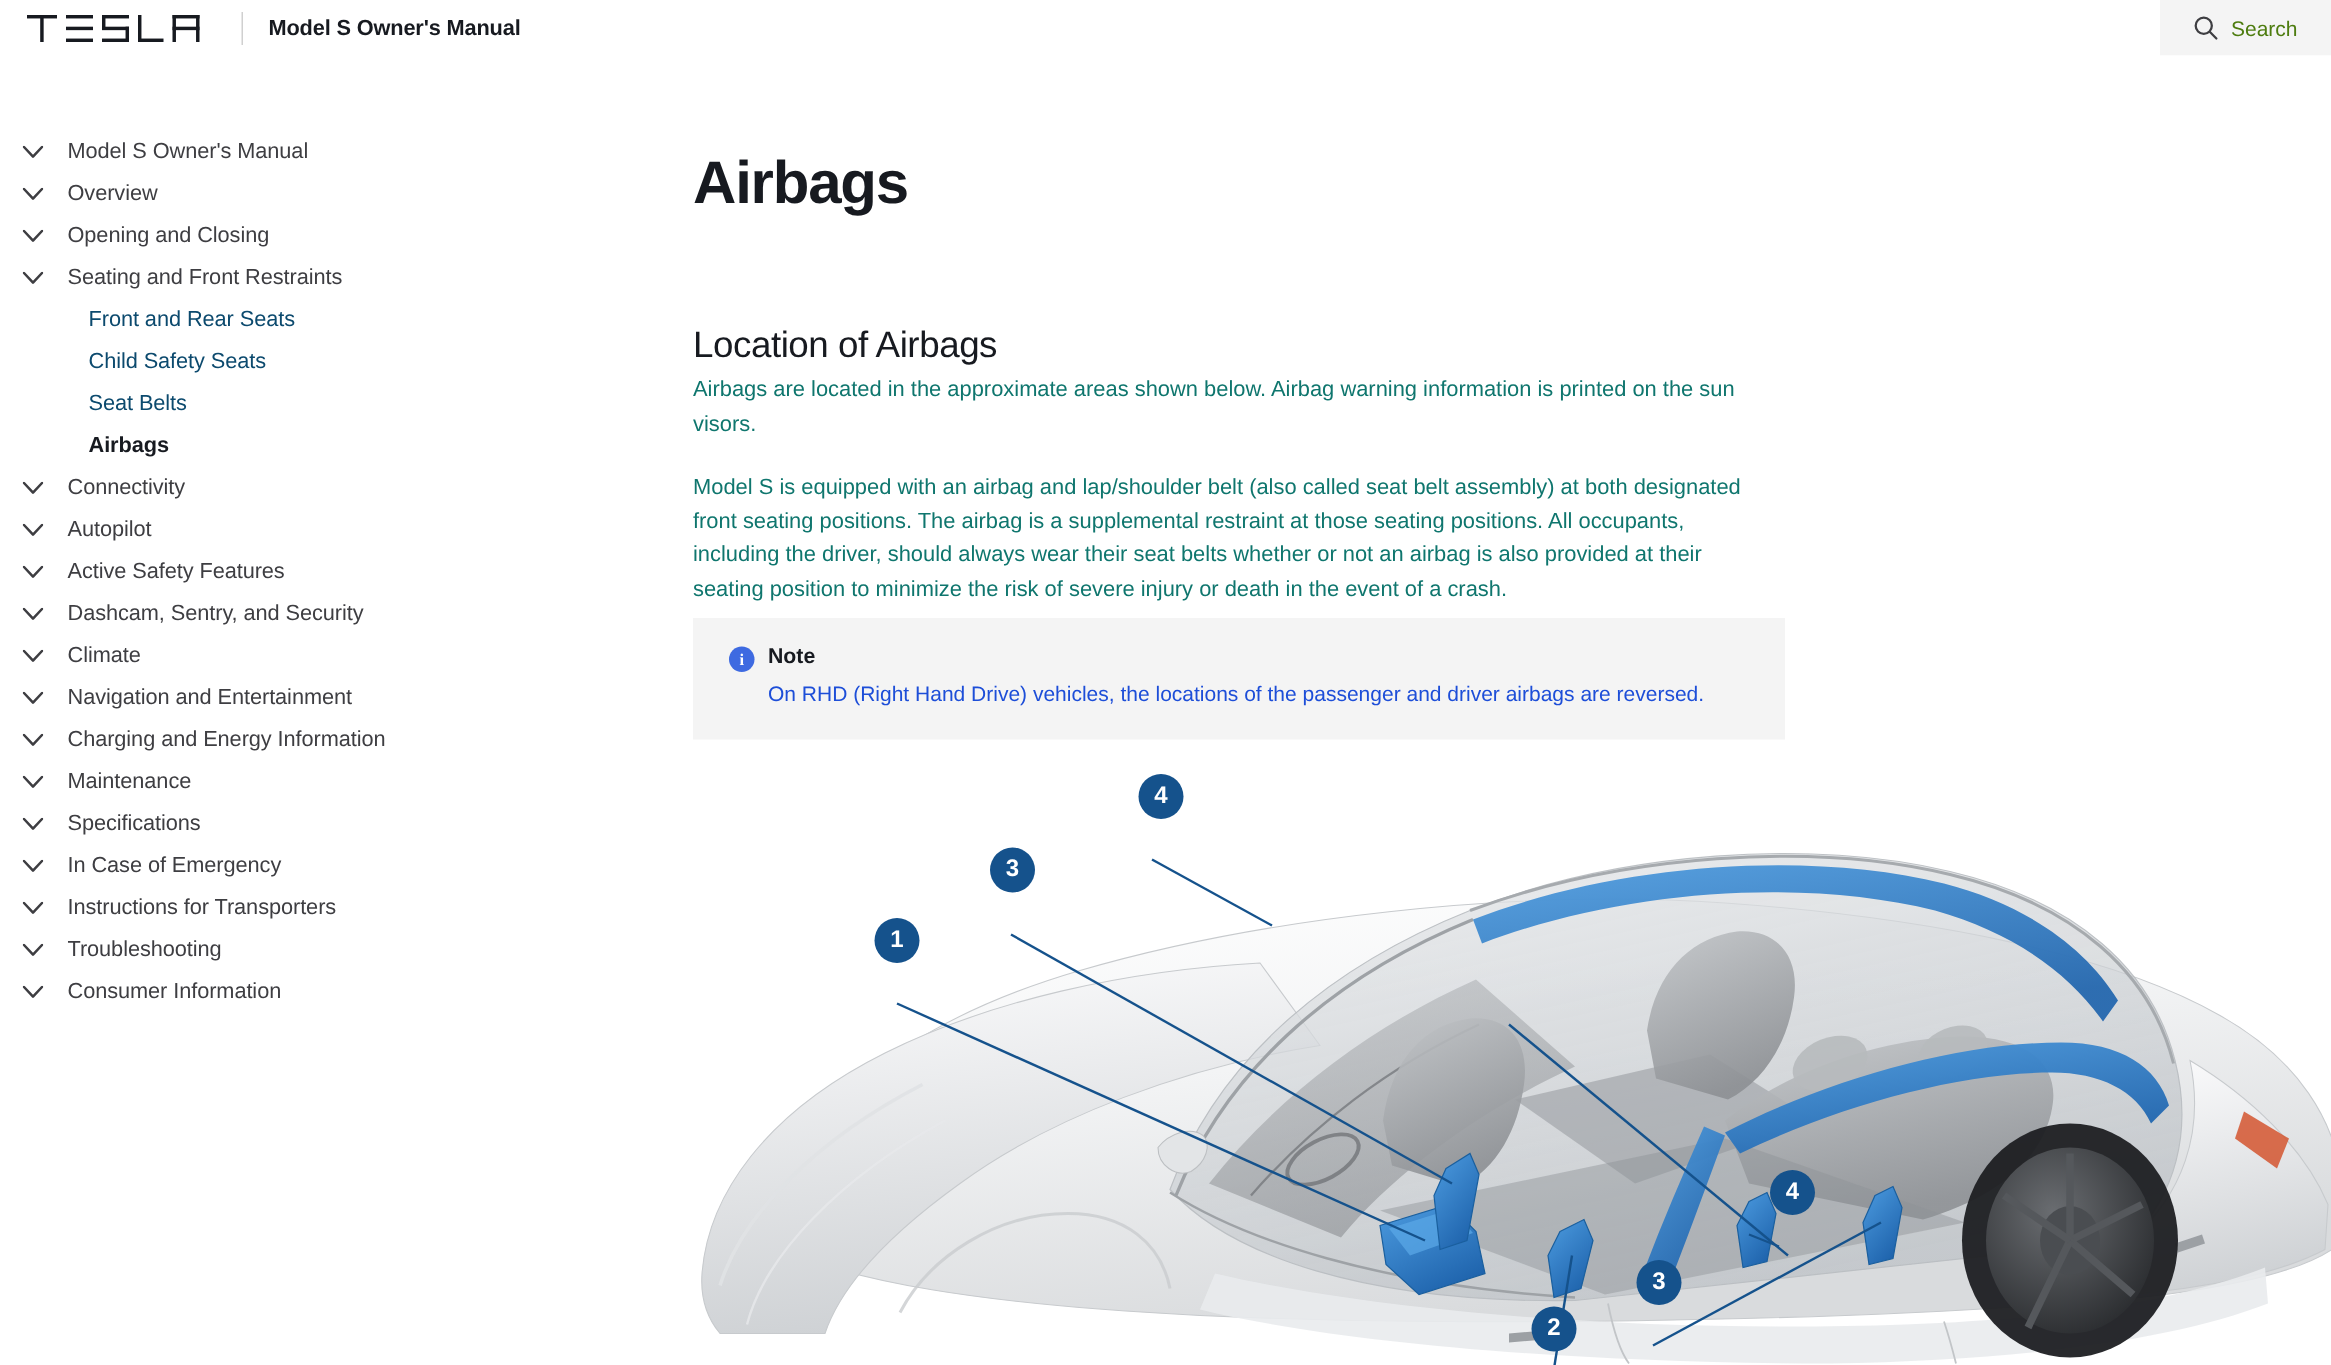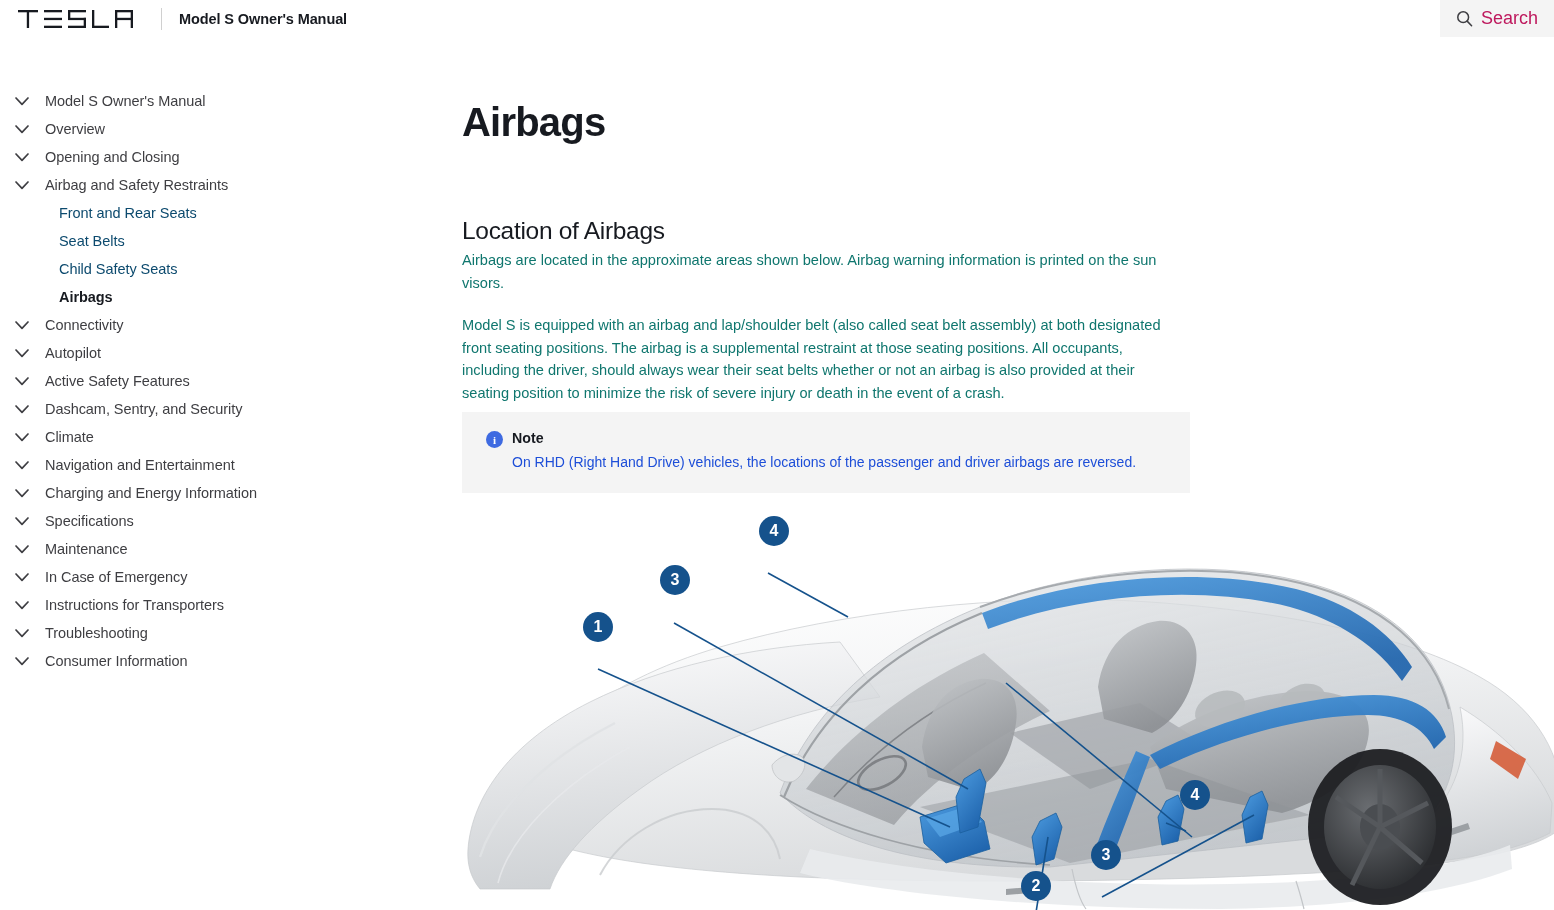--- a/index.html
+++ b/index.html
@@ -39,22 +39,22 @@
   }
   .search-btn {
     position: absolute; top: 0; right: 0;
     width: 114px; height: 37px;
     background: #f4f4f4;
     display: flex; align-items: center; justify-content: center;
     gap: 8px;
     cursor: pointer;
   }
   .search-label {
-    font-size: 18px;
-    color: #be185d;
+    font-size: 14px;
+    color: #4d7c0f;
     font-weight: 500;
   }
 
   
   .sidebar {
     position: absolute; top: 37px; left: 0;
     width: 450px; height: 873px;
     background: #ffffff;
     padding-top: 50px;
     overflow: hidden;
@@ -237,30 +237,30 @@
         </svg>
       </span>
       <span class="nav-label">Opening and Closing</span>
     </div>
     <div class="nav-row">
       <span class="chev">
         <svg width="14" height="9" viewBox="0 0 14 9">
           <polyline points="1,1 7,7.4 13,1" fill="none" stroke="#3e3e42" stroke-width="1.7" stroke-linecap="round" stroke-linejoin="round"></polyline>
         </svg>
       </span>
-      <span class="nav-label">Airbag and Safety Restraints</span>
+      <span class="nav-label">Seating and Front Restraints</span>
     </div>
     <div class="nav-row sub">
       <span class="nav-label">Front and Rear Seats</span>
     </div>
     <div class="nav-row sub">
+      <span class="nav-label">Child Safety Seats</span>
+    </div>
+    <div class="nav-row sub">
       <span class="nav-label">Seat Belts</span>
-    </div>
-    <div class="nav-row sub">
-      <span class="nav-label">Child Safety Seats</span>
     </div>
     <div class="nav-row sub active">
       <span class="nav-label">Airbags</span>
     </div>
     <div class="nav-row">
       <span class="chev">
         <svg width="14" height="9" viewBox="0 0 14 9">
           <polyline points="1,1 7,7.4 13,1" fill="none" stroke="#3e3e42" stroke-width="1.7" stroke-linecap="round" stroke-linejoin="round"></polyline>
         </svg>
       </span>
@@ -313,29 +313,29 @@
         </svg>
       </span>
       <span class="nav-label">Charging and Energy Information</span>
     </div>
     <div class="nav-row">
       <span class="chev">
         <svg width="14" height="9" viewBox="0 0 14 9">
           <polyline points="1,1 7,7.4 13,1" fill="none" stroke="#3e3e42" stroke-width="1.7" stroke-linecap="round" stroke-linejoin="round"></polyline>
         </svg>
       </span>
+      <span class="nav-label">Maintenance</span>
+    </div>
+    <div class="nav-row">
+      <span class="chev">
+        <svg width="14" height="9" viewBox="0 0 14 9">
+          <polyline points="1,1 7,7.4 13,1" fill="none" stroke="#3e3e42" stroke-width="1.7" stroke-linecap="round" stroke-linejoin="round"></polyline>
+        </svg>
+      </span>
       <span class="nav-label">Specifications</span>
-    </div>
-    <div class="nav-row">
-      <span class="chev">
-        <svg width="14" height="9" viewBox="0 0 14 9">
-          <polyline points="1,1 7,7.4 13,1" fill="none" stroke="#3e3e42" stroke-width="1.7" stroke-linecap="round" stroke-linejoin="round"></polyline>
-        </svg>
-      </span>
-      <span class="nav-label">Maintenance</span>
     </div>
     <div class="nav-row">
       <span class="chev">
         <svg width="14" height="9" viewBox="0 0 14 9">
           <polyline points="1,1 7,7.4 13,1" fill="none" stroke="#3e3e42" stroke-width="1.7" stroke-linecap="round" stroke-linejoin="round"></polyline>
         </svg>
       </span>
       <span class="nav-label">In Case of Emergency</span>
     </div>
     <div class="nav-row">

